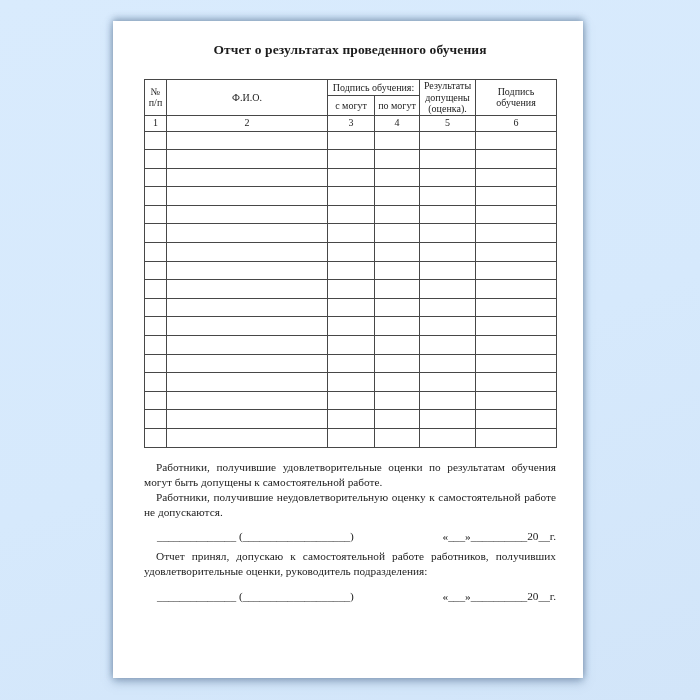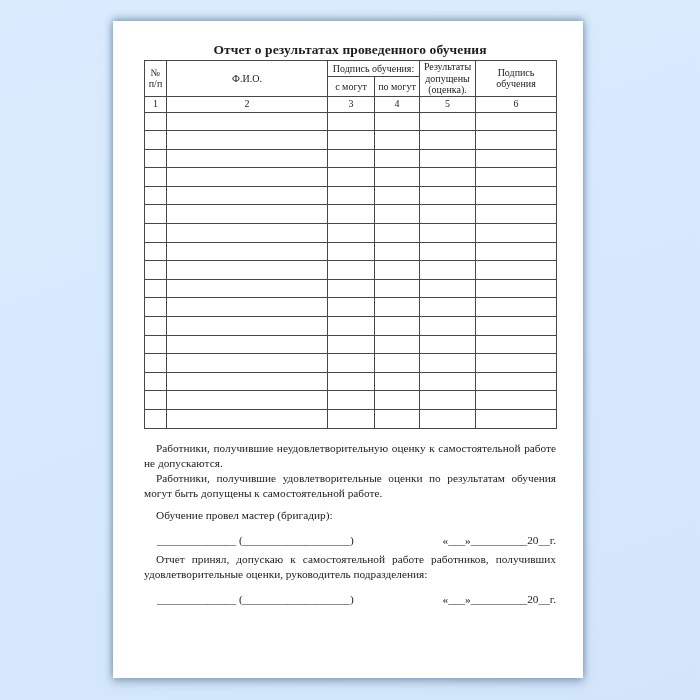--- a/index.html
+++ b/index.html
@@ -24,21 +24,21 @@
   }
   .doc-title{
     margin:21px 27px 0 31px;
     text-align:center;
     font-weight:bold;
     font-size:13.5px;
     line-height:16px;
     letter-spacing:.1px;
   }
   table.report{
-    margin:2px 27px 0 31px;
+    margin:21px 27px 0 31px;
     width:412px;
     border-collapse:collapse;
     table-layout:fixed;
   }
   table.report th,table.report td{
     border:1px solid var(--border);
     padding:0 2px;
     font-weight:normal;
     font-size:10px;
     line-height:11.5px;
@@ -247,23 +247,22 @@
             <td></td>
             <td></td>
             <td></td>
             <td></td>
             <td></td>
           </tr>
         </tbody>
     </table>
 
     <div class="paras">
+      <p class="para">Работники, получившие удовлетворительные оценки по результатам обучения могут быть допущены к самостоятельной работе.</p>
       <p class="para">Работники, получившие неудовлетворительную оценку к самостоятельной работе не допускаются.</p>
-      <p class="para">Работники, получившие удовлетворительные оценки по результатам обучения могут быть допущены к самостоятельной работе.</p>
-      <p class="para para-trainer">Обучение провел мастер (бригадир):</p>
 
       <div class="sig-line first">
         <span>______________ (___________________)</span>
         <span>«___»__________20__г.</span>
       </div>
 
       <p class="para para-accepted">Отчет принял, допускаю к самостоятельной работе работников, получивших удовлетворительные оценки, руководитель подразделения:</p>
 
       <div class="sig-line second">
         <span>______________ (___________________)</span>

